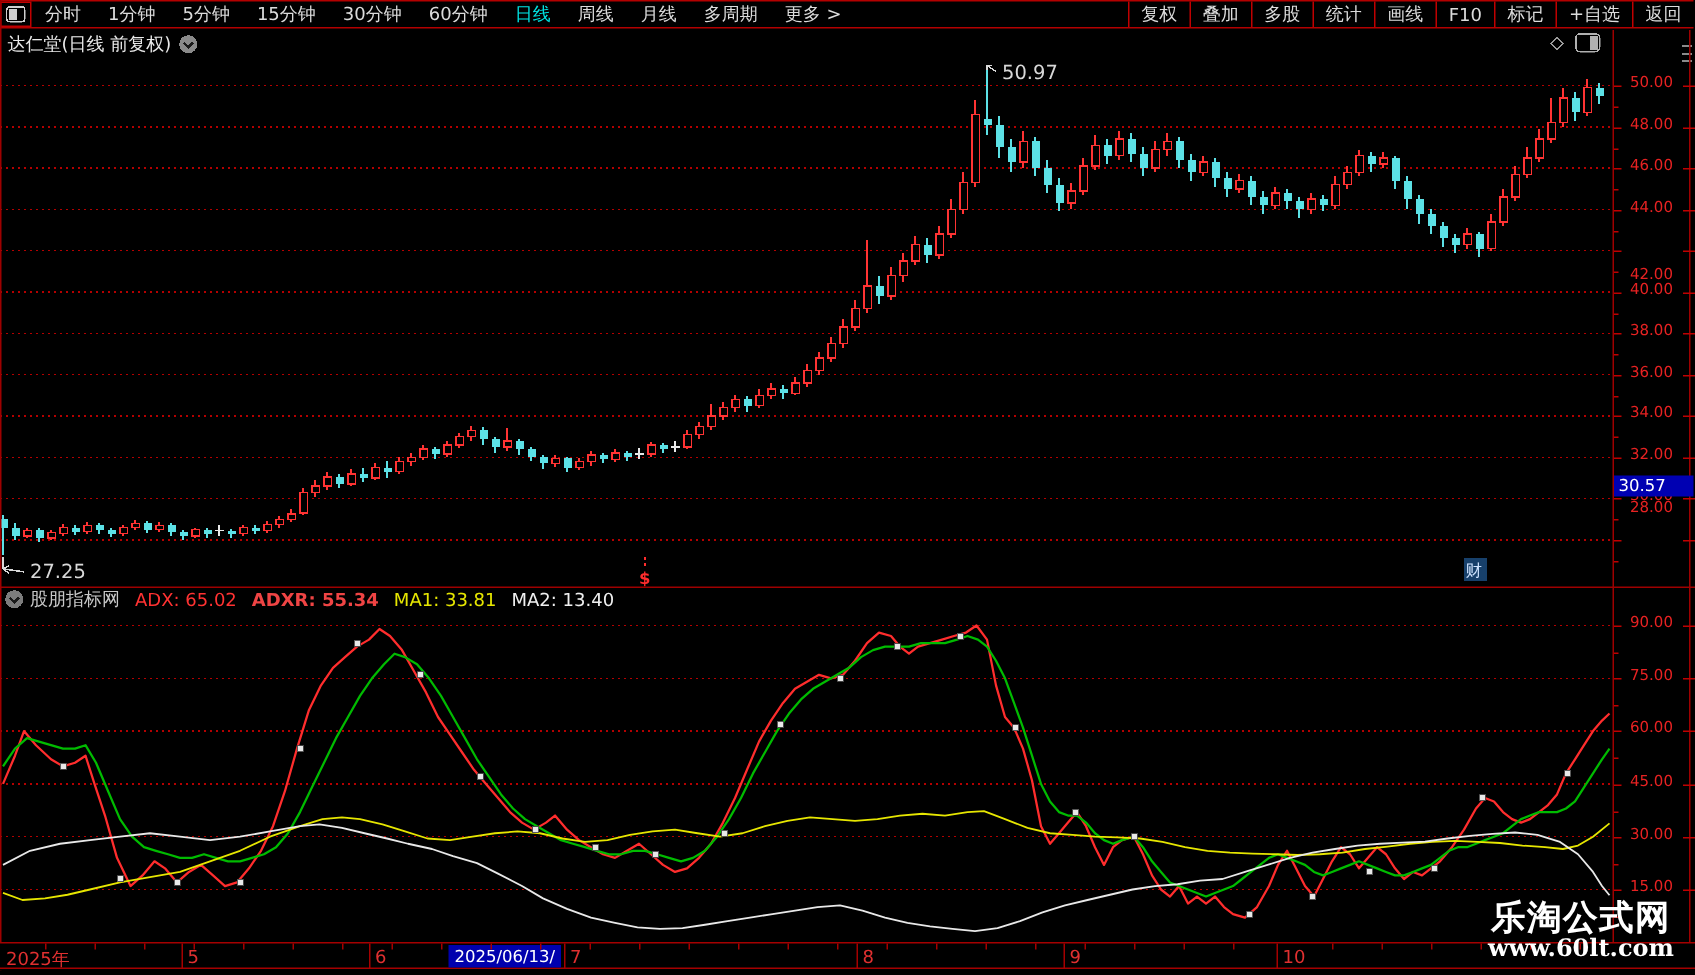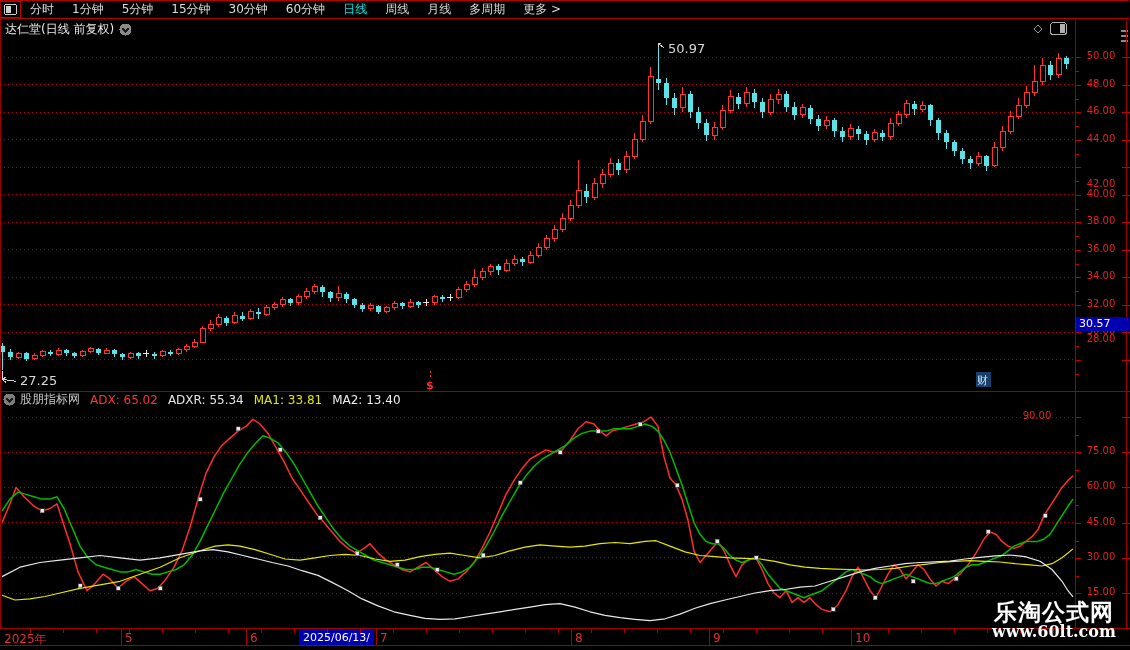--- a/index.html
+++ b/index.html
@@ -62,20 +62,31 @@
         <div class="tb-item">1分钟</div>
         <div class="tb-item">5分钟</div>
         <div class="tb-item">15分钟</div>
         <div class="tb-item">30分钟</div>
         <div class="tb-item">60分钟</div>
         <div class="tb-item active">日线</div>
         <div class="tb-item">周线</div>
         <div class="tb-item">月线</div>
         <div class="tb-item">多周期</div>
         <div class="tb-item">更多 &gt;</div>
+      </div>
+    <div id="tb-right">
+        <div class="tb-ritem">复权</div>
+        <div class="tb-ritem">叠加</div>
+        <div class="tb-ritem">多股</div>
+        <div class="tb-ritem">统计</div>
+        <div class="tb-ritem">画线</div>
+        <div class="tb-ritem">F10</div>
+        <div class="tb-ritem">标记</div>
+        <div class="tb-ritem">+自选</div>
+        <div class="tb-ritem">返回</div>
       </div>
   </div>
 
   <div id="titlebar">
     <span>达仁堂(日线 前复权)</span>
     <svg width="13" height="13" viewBox="0 0 13 13" style="position:static;margin-left:5px">
       <circle cx="6.5" cy="6.5" r="6" fill="#8a8a8a"></circle>
       <path d="M3.5 5.5 L6.5 8.5 L9.5 5.5" fill="none" stroke="#1a1a1a" stroke-width="1.6"></path>
     </svg>
   </div>
@@ -386,21 +397,21 @@
       <text x="977" y="346" fill="#cfe3ff" font-size="11">财</text>
     </svg>
 
   <div id="indhdr">
     <svg width="13" height="13" viewBox="0 0 13 13" style="position:static;margin-right:4px">
       <circle cx="6.5" cy="6.5" r="6" fill="#7d7d7d"></circle>
       <path d="M3.5 5.5 L6.5 8.5 L9.5 5.5" fill="none" stroke="#1a1a1a" stroke-width="1.6"></path>
     </svg>
     <span>股朋指标网</span>
   <span style="color: rgb(255, 50, 50);">ADX: 65.02</span>
-      <span style="color: #e5e5e5;">ADXR: 55.34</span>
+      <span style="color: #ef4444; font-weight: bold;">ADXR: 55.34</span>
       <span style="color: rgb(230, 230, 0);">MA1: 33.81</span>
       <span style="color: rgb(239, 239, 239);">MA2: 13.40</span>
     </div>
   <svg id="ind-svg" width="1076" height="220" style="left:0;top:408px">
       <line x1="0" y1="9" x2="1075" y2="9" stroke="#b40000" stroke-width="1" stroke-dasharray="1 3"></line>
       <line x1="0" y1="44.2005" x2="1075" y2="44.2005" stroke="#b40000" stroke-width="1" stroke-dasharray="1 3"></line>
       <line x1="0" y1="79.401" x2="1075" y2="79.401" stroke="#b40000" stroke-width="1" stroke-dasharray="1 3"></line>
       <line x1="0" y1="114.60149999999999" x2="1075" y2="114.60149999999999" stroke="#b40000" stroke-width="1" stroke-dasharray="1 3"></line>
       <line x1="0" y1="149.802" x2="1075" y2="149.802" stroke="#b40000" stroke-width="1" stroke-dasharray="1 3"></line>
       <line x1="0" y1="185.0025" x2="1075" y2="185.0025" stroke="#b40000" stroke-width="1" stroke-dasharray="1 3"></line>
@@ -486,21 +497,21 @@
       <div style="position: absolute; left: 1122px; top: 332.4px; width: 9px; height: 1px; background: rgb(192, 0, 0);"></div>
       <div style="position: absolute; left: 1076px; top: 346.4px; width: 3px; height: 1px; background: rgb(192, 0, 0);"></div>
       <div class="axis-label" style="left: 1077px; top: 333px;">28.00</div>
       <div style="position: absolute; left: 1076px; top: 359.94px; width: 5px; height: 1px; background: rgb(192, 0, 0);"></div>
       <div style="position: absolute; left: 1122px; top: 359.94px; width: 9px; height: 1px; background: rgb(192, 0, 0);"></div>
       <div style="position: absolute; left: 1076px; top: 373.94px; width: 3px; height: 1px; background: rgb(192, 0, 0);"></div>
     </div>
   <div id="price-tag" style="top:317px">30.57</div>
 
   <div id="ind-axis">
-      <div class="axis-label" style="left: 1013px; top: 410px;">90.00</div>
+      <div class="axis-label" style="left: 1077px; top: 410px;">90.00</div>
       <div style="position: absolute; left: 1076px; top: 417px; width: 5px; height: 1px; background: rgb(192, 0, 0);"></div>
       <div style="position: absolute; left: 1122px; top: 417px; width: 9px; height: 1px; background: rgb(192, 0, 0);"></div>
       <div style="position: absolute; left: 1076px; top: 435px; width: 3px; height: 1px; background: rgb(192, 0, 0);"></div>
       <div class="axis-label" style="left: 1077px; top: 445.2px;">75.00</div>
       <div style="position: absolute; left: 1076px; top: 452.2px; width: 5px; height: 1px; background: rgb(192, 0, 0);"></div>
       <div style="position: absolute; left: 1122px; top: 452.2px; width: 9px; height: 1px; background: rgb(192, 0, 0);"></div>
       <div style="position: absolute; left: 1076px; top: 470.2px; width: 3px; height: 1px; background: rgb(192, 0, 0);"></div>
       <div class="axis-label" style="left: 1077px; top: 480.401px;">60.00</div>
       <div style="position: absolute; left: 1076px; top: 487.401px; width: 5px; height: 1px; background: rgb(192, 0, 0);"></div>
       <div style="position: absolute; left: 1122px; top: 487.401px; width: 9px; height: 1px; background: rgb(192, 0, 0);"></div>

